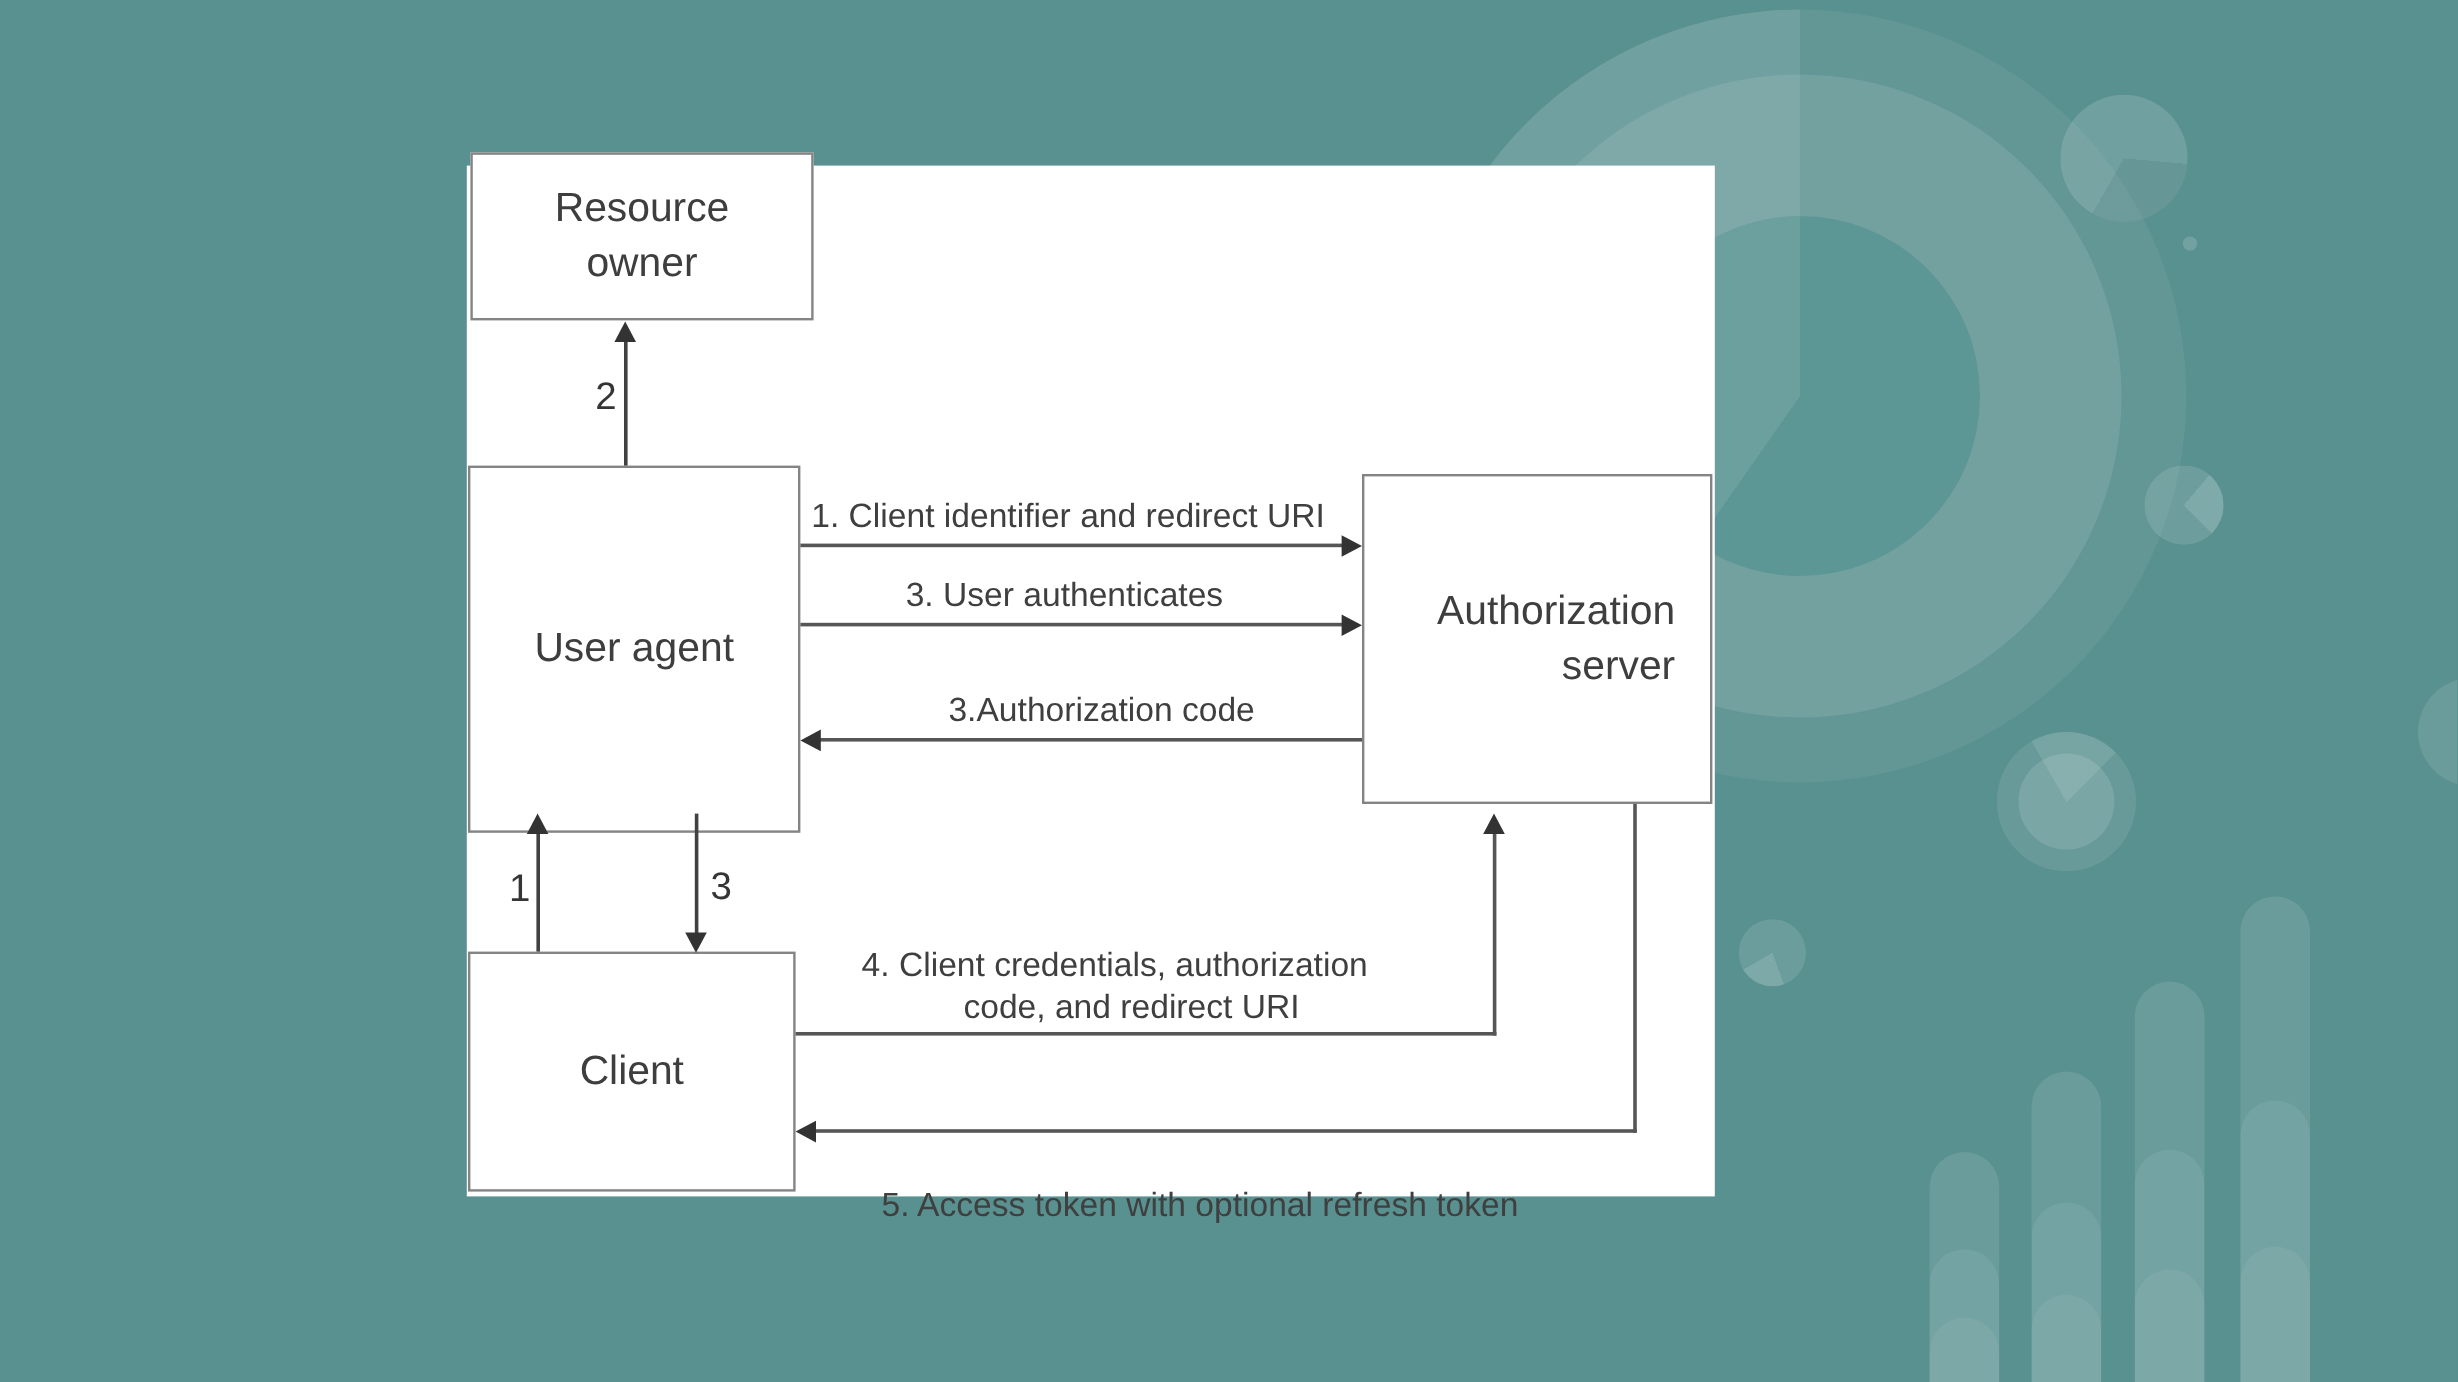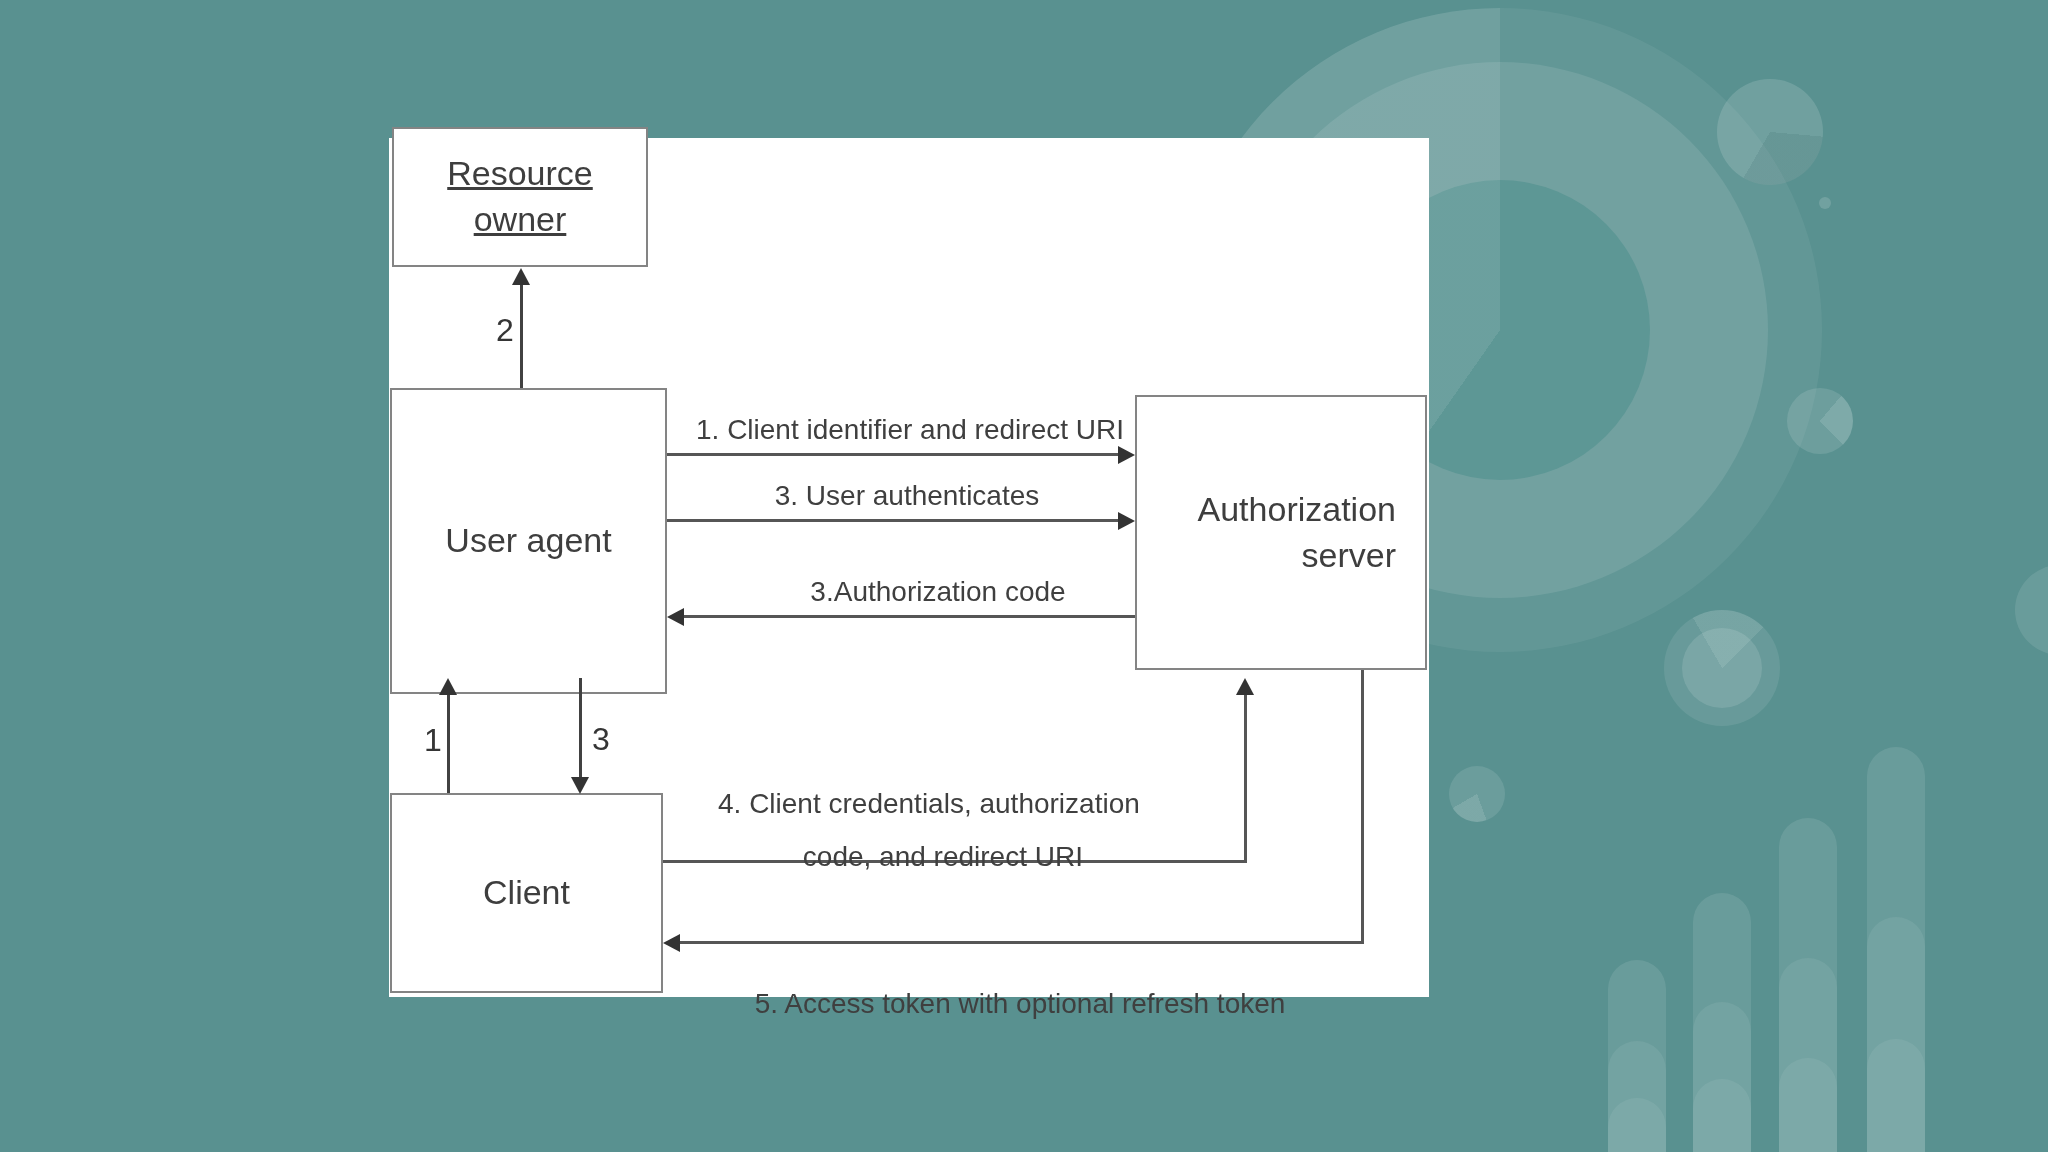--- a/index.html
+++ b/index.html
@@ -29,21 +29,20 @@
   .hline{position:absolute;height:3px;background:#565656;}
   .ah{position:absolute;width:0;height:0;}
   .ah-up{border-left:9px solid transparent;border-right:9px solid transparent;border-bottom:17px solid #333;}
   .ah-down{border-left:9px solid transparent;border-right:9px solid transparent;border-top:17px solid #333;}
   .ah-right{border-top:9px solid transparent;border-bottom:9px solid transparent;border-left:17px solid #333;}
   .ah-left{border-top:9px solid transparent;border-bottom:9px solid transparent;border-right:17px solid #333;}
   
   .msg-label{
     position:absolute;font-size:28px;color:#3f3f3f;white-space:nowrap;
     transform:translate(-50%,-100%);
-    margin-left:20px;
   }
   .msg-label-block{position:absolute;font-size:28px;color:#3f3f3f;line-height:1.25;white-space:nowrap;text-align:center;}
   .num{
     position:absolute;font-size:32px;color:#353535;
     transform:translate(-50%,-50%);
   }
 </style>
 </head>
 <body>
 
@@ -77,21 +76,21 @@
     <div class="circ" style="left:2015px;top:565px;width:90px;height:90px;background:rgba(255,255,255,0.10);"></div>
 
     <div class="bar" style="left:1608px;top:960px;width:58px;height:192px;"></div>
     <div class="bar" style="left:1693px;top:893px;width:58px;height:259px;"></div>
     <div class="bar" style="left:1779px;top:818px;width:58px;height:334px;"></div>
     <div class="bar" style="left:1867px;top:747px;width:58px;height:405px;"></div>
   </div>
 
   <div class="panel" style="left:389px;top:138px;width:1040px;height:859px;"></div>
 
-  <div class="node" style="left:392px;top:127px;width:256px;height:140px;text-decoration:underline;">
+  <div class="node" style="left:392px;top:127px;width:286px;height:140px;">
     <span style="width:200px;">Resource owner</span>
   </div>
 
   <div class="node" style="left:390px;top:388px;width:277px;height:306px;">
     <span>User agent</span>
   </div>
 
   <div class="node" style="left:390px;top:793px;width:273px;height:200px;">
     <span>Client</span>
   </div>
@@ -122,21 +121,21 @@
 
   <div class="hline" style="left:683px;top:615px;width:452px;"></div>
   <div class="ah ah-left" style="left:667px;top:608px;"></div>
   <div class="msg-label" style="left:918px;top:608px;">3.Authorization code</div>
 
   <div class="hline" style="left:663px;top:860px;width:584px;"></div>
   <div class="vline" style="left:1244px;top:692px;height:171px;background:#565656;"></div>
   <div class="ah ah-up" style="left:1236px;top:678px;"></div>
   <div class="msg-label-block" style="left:718px;top:786px;">
     <div>4. Client credentials, authorization</div>
-    <div style="padding-left:28px;margin-top:18px;">code, and redirect URI</div>
+    <div style="padding-left:28px;">code, and redirect URI</div>
   </div>
 
   <div class="vline" style="left:1361px;top:670px;height:274px;background:#565656;"></div>
   <div class="hline" style="left:679px;top:941px;width:685px;"></div>
   <div class="ah ah-left" style="left:663px;top:934px;"></div>
   <div class="msg-label" style="left:1000px;top:988px;transform:translate(-50%,0);">5. Access token with optional refresh token</div>
 
 </div>
 
 </body></html>

